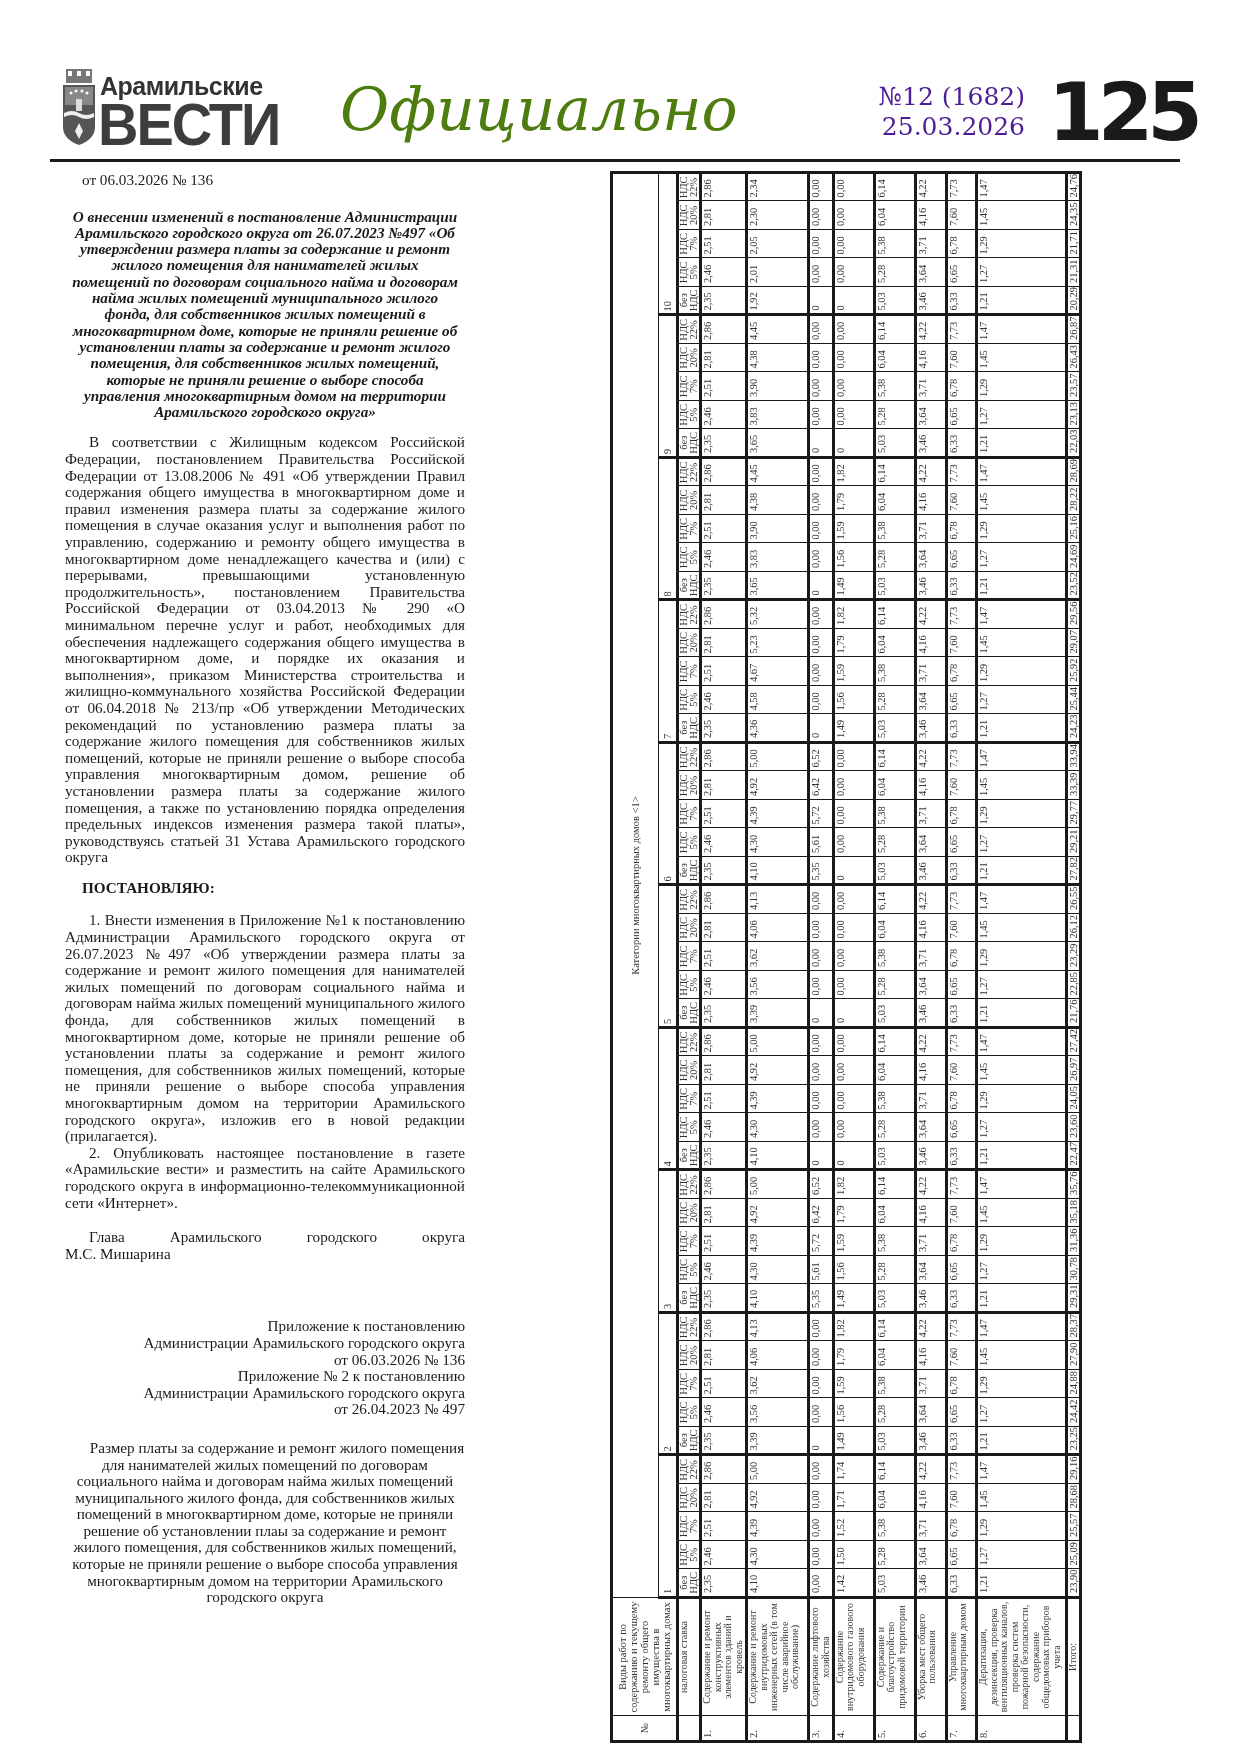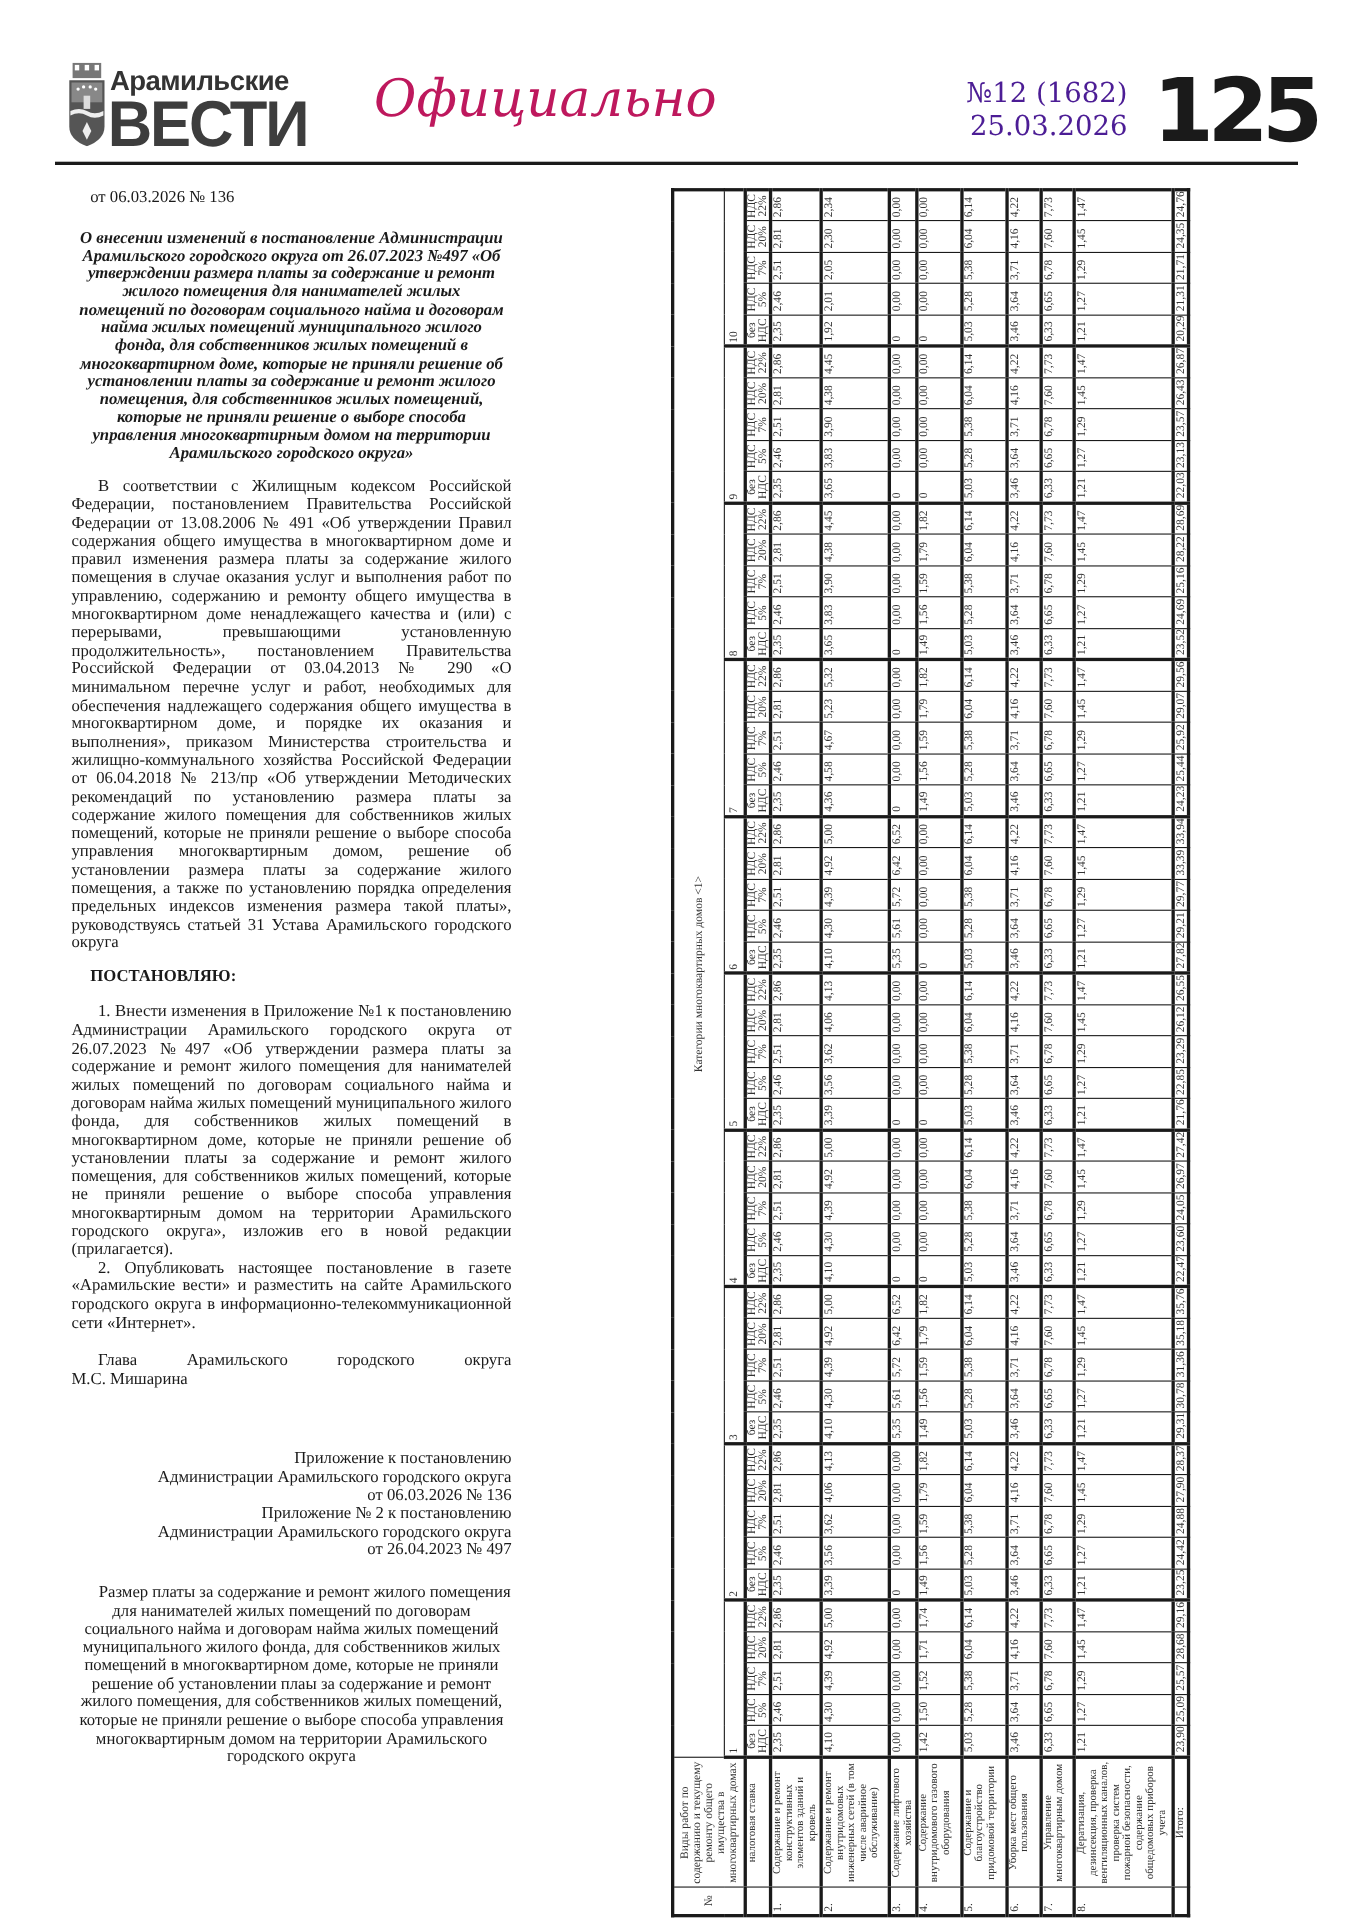--- a/index.html
+++ b/index.html
@@ -1,21 +1,21 @@
 <!DOCTYPE html>
 <html><head>
 <meta charset="utf-8">
 <style>
   html, body { margin: 0; padding: 0; background: #ffffff; }
   body { width: 1241px; height: 1754px; position: relative; overflow: hidden; color: #1a1a1a; font-family: "Liberation Serif", "DejaVu Serif", serif; }
-  .masthead { position: absolute; left: 0; top: 0; width: 1136px; height: 150px; }
+  .masthead { position: absolute; left: 0; top: 12px; width: 1136px; height: 150px; }
   .logo { position: absolute; left: 62px; top: 57px; width: 34px; height: 76px; }
   .brand-top { position: absolute; left: 100px; top: 60px; font-family: "Liberation Sans", sans-serif; font-size: 25px; font-weight: bold; color: #333; letter-spacing: -0.5px; }
   .brand-main { position: absolute; left: 98px; top: 78px; font-family: "Liberation Sans", sans-serif; font-size: 56px; font-weight: bold; color: #3d3d3d; letter-spacing: -2px; transform: scaleY(1.05); transform-origin: top left; }
-  .section-title { position: absolute; left: 340px; top: 62px; font-family: "DejaVu Serif", serif; font-style: italic; font-size: 47px; color: #be185d; }
+  .section-title { position: absolute; left: 340px; top: 62px; font-family: "DejaVu Serif", serif; font-style: italic; font-size: 60px; color: #4d7c0f; }
   .issue { position: absolute; left: 870px; top: 70px; width: 155px; text-align: right; font-family: "DejaVu Serif", serif; font-size: 25px; line-height: 30px; color: #4c1d95; }
   .page-num { position: absolute; left: 1048px; top: 54px; font-family: "DejaVu Sans", sans-serif; font-weight: bold; font-size: 80px; letter-spacing: -6px; color: #1a1a1a; }
   .rule { position: absolute; left: 50px; top: 147px; width: 1130px; height: 3px; background: #1a1a1a; }
 
   .left-col { position: absolute; left: 65px; top: 150px; width: 400px; font-size: 15.2px; line-height: 16.6px; }
   .center { text-align: center; }
   .just { text-align: justify; }
   .b { font-weight: bold; }
   p { margin: 0; }
   .indent { text-indent: 24px; }

